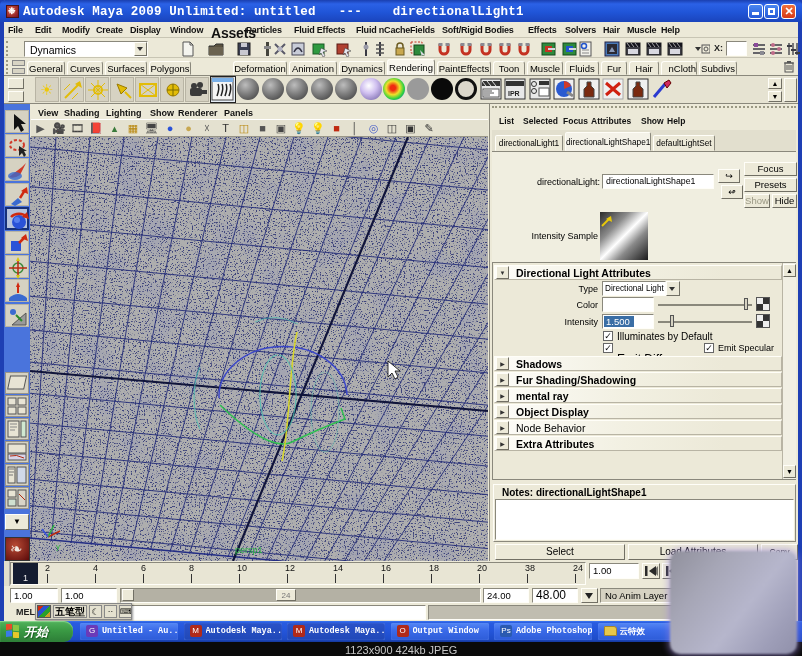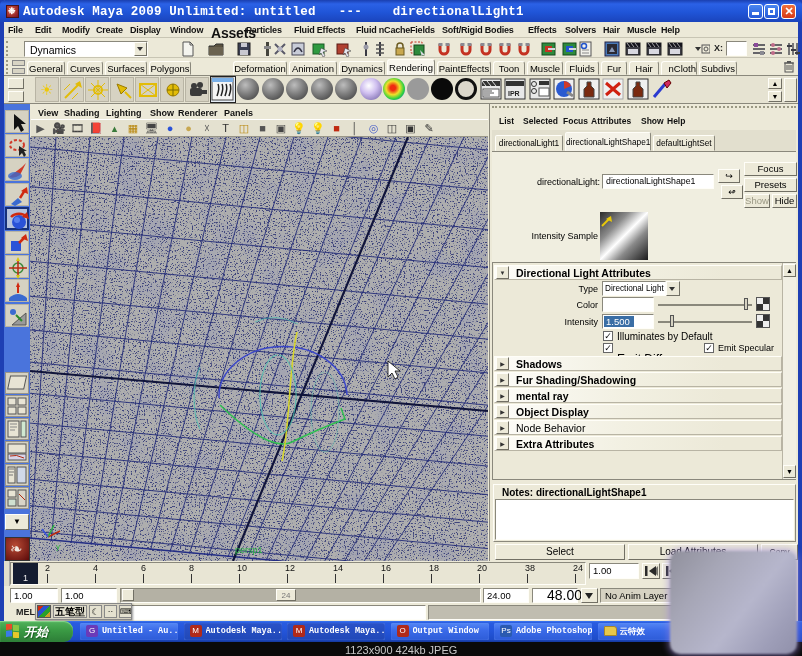--- a/index.html
+++ b/index.html
@@ -620,21 +620,21 @@
       <polygon points="13,2 13,12 6,7" fill="#2a2a2a"></polygon>
       <polygon points="15,2 15,12 10,7" fill="#2a2a2a" opacity="0.6"></polygon>
     </svg></div>
 <div class="abs" style="left:4px;top:586px;width:794px;height:18px;background:#ece9d8;"></div>
 <div class="abs sunk" style="left:10px;top:588px;width:48px;height:15px;background:#fff;font-size:9.5px;line-height:13px;padding-left:3px;">1.00</div>
 <div class="abs sunk" style="left:61px;top:588px;width:56px;height:15px;background:#fff;font-size:9.5px;line-height:13px;padding-left:3px;">1.00</div>
 <div class="abs sunk" style="left:120px;top:588px;width:361px;height:15px;background:#b4b1a4;"></div>
 <div class="abs btn" style="left:122px;top:589px;width:12px;height:12px;"></div>
 <div class="abs btn" style="left:276px;top:589px;width:20px;height:12px;font-size:8px;color:#777;line-height:11px;">24</div>
 <div class="abs sunk" style="left:483px;top:588px;width:46px;height:15px;background:#fff;font-size:9.5px;line-height:13px;padding-left:3px;">24.00</div>
-<div class="abs sunk" style="left:532px;top:588px;width:46px;height:15px;background:#fff;font-size:14px;line-height:13px;padding-left:14px;">48.00</div>
+<div class="abs sunk" style="left:532px;top:588px;width:46px;height:15px;background:#fff;font-size:12px;line-height:13px;padding-left:3px;">48.00</div>
 <div class="abs btn" style="left:581px;top:588px;width:17px;height:15px;"></div>
 <div class="abs" style="left:585px;top:593px;width:0;height:0;border:4px solid transparent;border-top:6px solid #222;"></div>
 <div class="abs sunk" style="left:600px;top:588px;width:92px;height:15px;background:#d6d2c2;font-size:9.5px;line-height:13px;padding-left:4px;">No Anim Layer</div>
 <div class="abs" style="left:4px;top:604px;width:794px;height:17px;background:#ece9d8;"></div>
 <div class="abs" style="left:16px;top:607px;font-size:9px;font-weight:bold;color:#222;">MEL</div>
 <div class="abs sunk" style="left:36px;top:605px;width:390px;height:15px;background:#fff;"></div>
 <div class="abs sunk" style="left:428px;top:605px;width:368px;height:15px;background:#c0bdb0;"></div>
 <div class="abs" style="left:35px;top:603px;width:97px;height:17px;background:#d6d2c2;border:1px solid #888;box-shadow:1px 1px 2px rgba(0,0,0,0.4);"></div>
 <div class="abs" style="left:37px;top:605px;width:14px;height:13px;background:linear-gradient(135deg,#d02a10 25%,#2a52d0 25% 50%,#2aa02a 50% 75%,#d0a02a 75%);border:1px solid #555;"></div>
 <div class="abs" style="left:53px;top:605px;width:34px;height:13px;background:#e4e1d0;border:1px solid #888;font-size:10px;line-height:12px;text-align:center;font-weight:bold;">五笔型</div>

